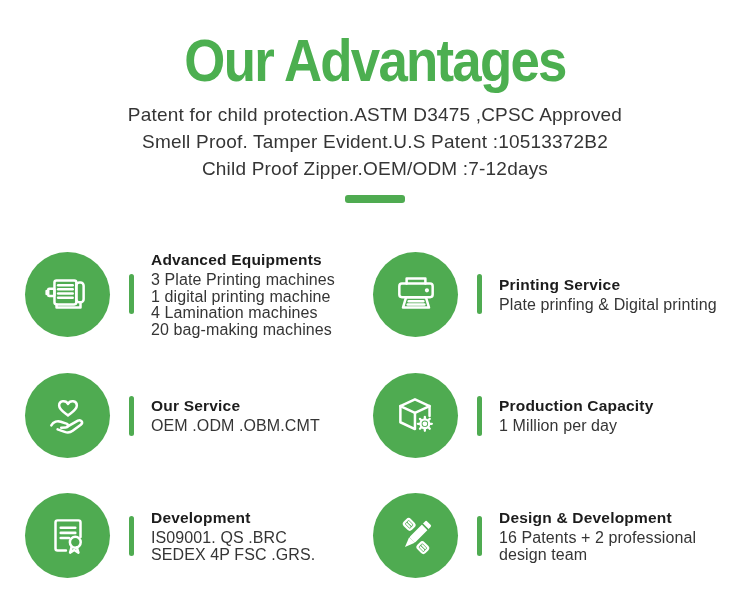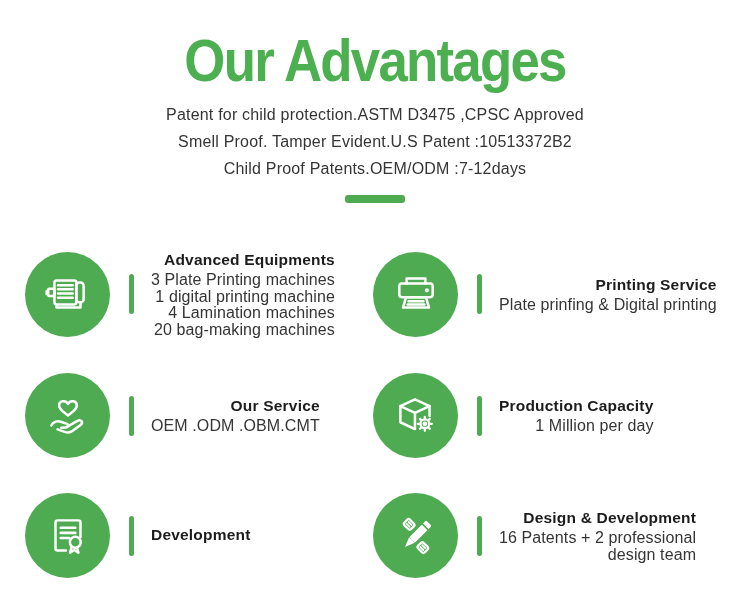--- a/index.html
+++ b/index.html
@@ -13,33 +13,33 @@
 
   .main-title {
     margin:0; padding-top:30px; text-align:center;
     font-size:60px; line-height:62px; font-weight:bold;
     letter-spacing:-2px; color:var(--title-green);
     transform:scaleX(0.88); transform-origin:50% 50%;
     white-space:nowrap;
   }
   .subtitle { margin-top:9px; text-align:center; }
   .subtitle .line {
-    font-size:16px; line-height:27px; color:var(--body); letter-spacing:0.2px;
+    font-size:19px; line-height:27px; color:var(--body); letter-spacing:0.2px;
   }
   .divider {
     width:60px; height:8px; border-radius:3px;
     background:var(--green); margin:13px auto 0 auto;
   }
 
   .features-grid {
     margin:47px 0 0 25px;
     display:grid; grid-template-columns:348px 352px;
     row-gap:35px;
   }
-  .feature { display:flex; align-items:center; min-height:85px;text-align:right; }
+  .feature { display:flex; align-items:center; min-height:85px; }
   .icon-circle {
     width:85px; height:85px; border-radius:50%; flex:0 0 85px;
     background:var(--green);
     display:flex; align-items:center; justify-content:center;
   }
   .icon-circle svg { display:block; }
   .v-bar {
     width:5px; height:40px; border-radius:2.5px; background:var(--green);
     margin:0 17px 0 19px; flex:0 0 5px;
   }
@@ -55,21 +55,21 @@
 </head>
 <body>
 
 <div class="page">
 
   <h1 class="main-title">Our Advantages</h1>
 
   <div class="subtitle">
       <div class="line">Patent for child protection.ASTM D3475 ,CPSC Approved</div>
       <div class="line">Smell Proof. Tamper Evident.U.S Patent :10513372B2</div>
-      <div class="line">Child Proof Patents.OEM/ODM :7-12days</div>
+      <div class="line">Child Proof Zipper.OEM/ODM :7-12days</div>
     </div>
 
   <div class="divider"></div>
 
   <div class="features-grid">
 
     <div class="feature">
       <div class="icon-circle">
         <svg width="50" height="50" viewBox="0 0 48 48" fill="none" stroke="#ffffff" stroke-width="2.4" stroke-linecap="round" stroke-linejoin="round">
           <rect x="11" y="11" width="21" height="23" rx="2"></rect>
@@ -168,20 +168,24 @@
           <line x1="17" y1="16" x2="31" y2="16"></line>
           <line x1="17" y1="21" x2="31" y2="21"></line>
           <line x1="17" y1="26" x2="25" y2="26"></line>
           <circle cx="31" cy="30" r="5.2"></circle>
           <path d="M27.5 34.5 L26 40 L30 37.5 L34 40 L32.5 34.8"></path>
         </svg>
       </div>
       <div class="v-bar"></div>
       <div class="feature-text">
         <div class="feature-title">Development</div>
+        <div>
+            <div class="line">IS09001. QS .BRC</div>
+            <div class="line">SEDEX 4P FSC .GRS.</div>
+          </div>
       </div>
     </div>
 
     <div class="feature">
       <div class="icon-circle">
         <svg width="50" height="50" viewBox="0 0 48 48" fill="none" stroke="#ffffff" stroke-width="2.2" stroke-linecap="round" stroke-linejoin="round">
           <g transform="rotate(45 24 24)">
             <rect x="20.2" y="6.5" width="7.6" height="23" rx="1.5" fill="#ffffff" stroke="none"></rect>
             <line x1="20.2" y1="11.5" x2="27.8" y2="11.5" stroke="#4fab51" stroke-width="1.6"></line>
             <path d="M20.2 29.5 L24 39 L27.8 29.5 Z" fill="#ffffff" stroke="none"></path>

